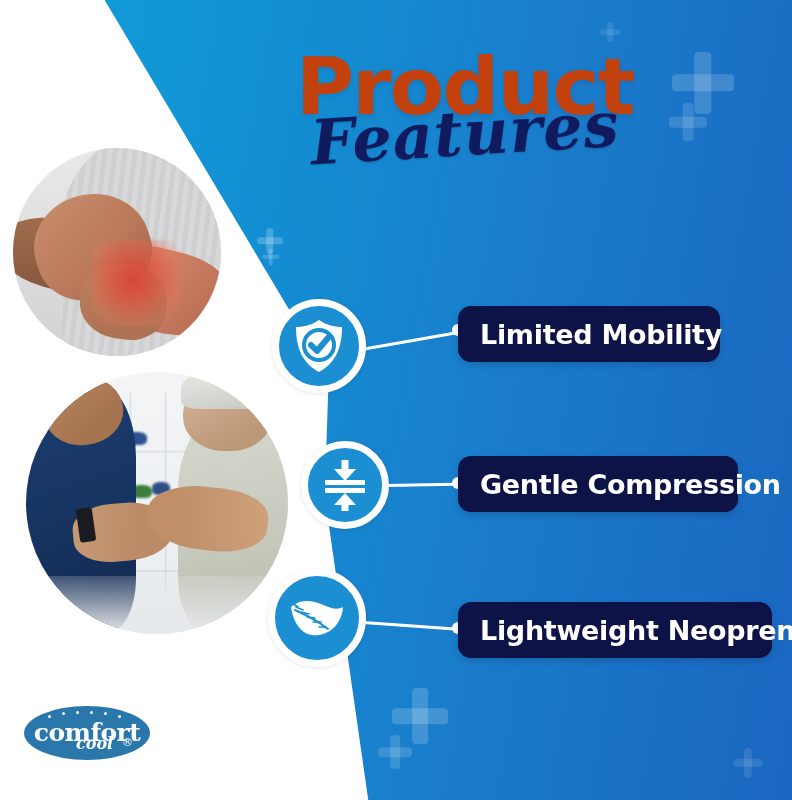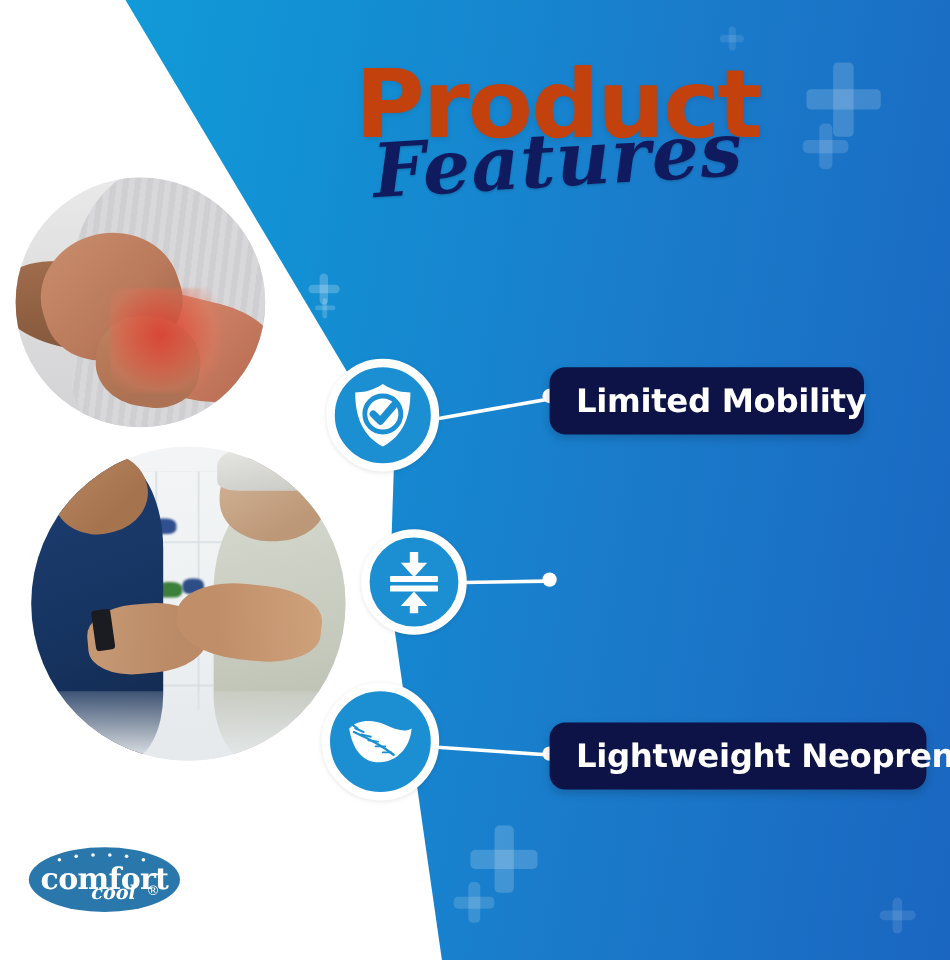--- a/index.html
+++ b/index.html
@@ -422,20 +422,23 @@
   <div class="icon-badge" style="left:301px; top:441px; width:88px; height:88px;">
     <svg width="48" height="52" viewBox="0 0 48 52">
       <path d="M24 1 L24 10 M24 1 L24 14" stroke="#ffffff" stroke-width="7" stroke-linecap="butt"></path>
       <path d="M13 10 L24 22 L35 10 Z" fill="#ffffff"></path>
       <rect x="4" y="21" width="40" height="5" fill="#ffffff" rx="1"></rect>
       <rect x="4" y="29" width="40" height="5" fill="#ffffff" rx="1"></rect>
       <path d="M13 46 L24 34 L35 46 Z" fill="#ffffff"></path>
       <path d="M24 55 L24 42" stroke="#ffffff" stroke-width="7" stroke-linecap="butt"></path>
     </svg>
   </div>
+  <div class="pill" style="left:458px; top:456px; width:280px; height:56px;">
+    <span>Gentle Compression</span>
+  </div>
 
   <div class="connector" style="left:348px; top:620px; width:112px; transform: rotate(4deg);"></div>
   <div class="connector-dot" style="left:452px; top:622px;"></div>
   <div class="icon-badge" style="left:268px; top:569px; width:98px; height:98px;">
     <svg width="58" height="42" viewBox="0 0 58 42">
       <path d="M3 10 C10 3 22 2 33 7 C44 12 50 13 55 10 C54 24 45 36 31 38 C17 40 6 30 3 10 Z" fill="#ffffff"></path>
       <path d="M7 13 C18 18 30 24 40 32" stroke="#1b8fd2" stroke-width="2" fill="none" stroke-linecap="round"></path>
       <path d="M10 10 L4 6 M15 13 L8 10 M21 17 L13 15 M27 21 L19 20 M33 25 L25 25 M38 30 L31 30" stroke="#1b8fd2" stroke-width="1.6" stroke-linecap="round"></path>
     </svg>
   </div>

